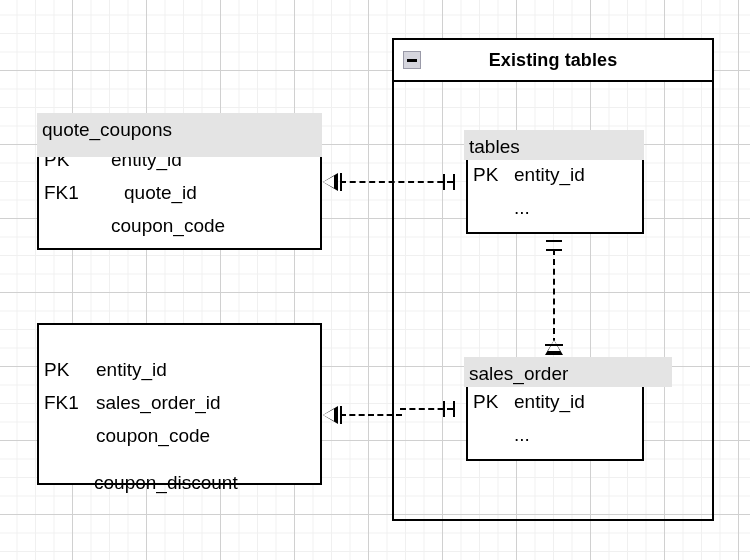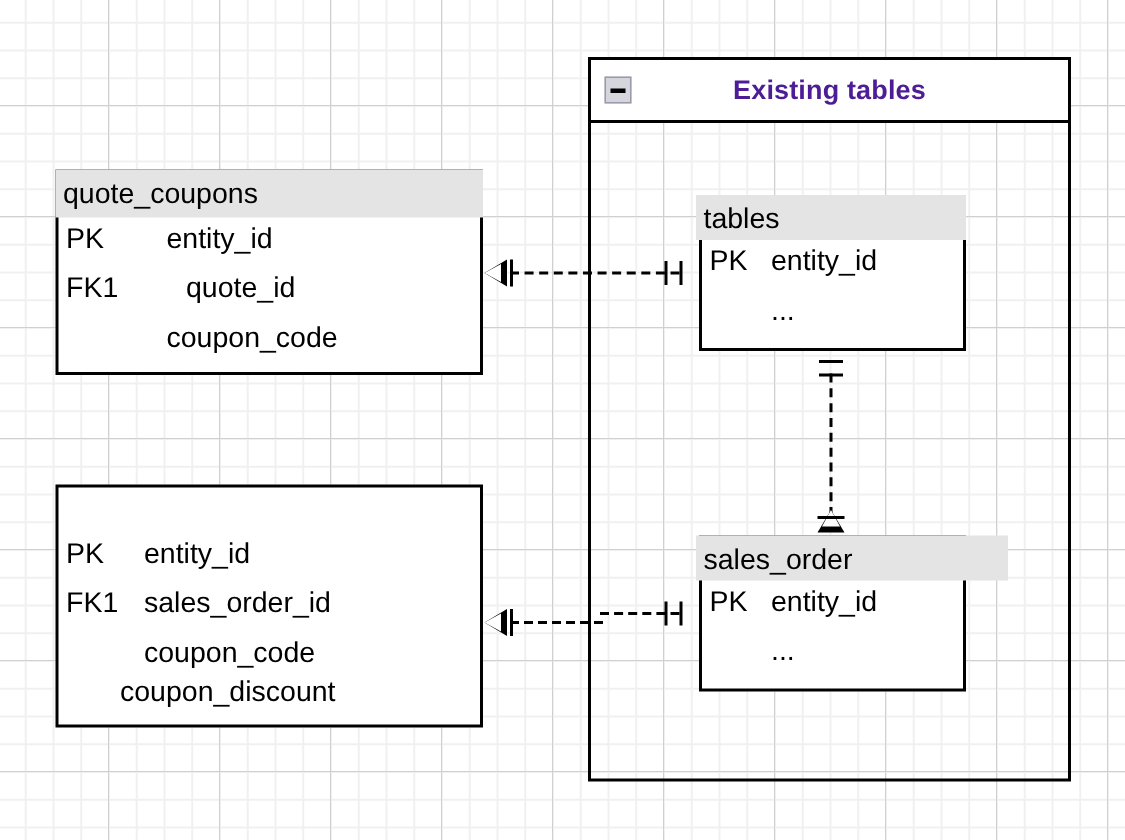--- a/index.html
+++ b/index.html
@@ -45,21 +45,21 @@
     border-bottom: 2px solid #000000;
     box-sizing: border-box;
     background: #ffffff;
     display: flex;
     align-items: center;
     justify-content: center;
   }
   .group-title {
     font-size: 18px;
     font-weight: bold;
-    color: #4c1d95;
+    color: #000000;
     letter-spacing: 0.1px;
   }
   .collapse-btn {
     position: absolute;
     left: 9px;
     top: 11px;
     width: 18px;
     height: 18px;
     box-sizing: border-box;
     border: 1px solid #9a9aa8;
@@ -200,39 +200,39 @@
       <div class="row">
         <span class="key">FK1</span>
         <span class="attr" style="left:85px;">quote_id</span>
       </div>
       <div class="row">
         <span class="key"></span>
         <span class="attr" style="left:72px;">coupon_code</span>
       </div>
     </div>
   </div>
-  <div class="entity-title" style="left:37px; top:113px; width:285px; height:32px;">quote_coupons</div>
+  <div class="entity-title" style="left:37px; top:113px; width:285px; height:44px;">quote_coupons</div>
 
   <div class="entity" style="left:37px; top:323px; width:285px; height:162px;">
     <div class="entity-body" style="top:32px;">
       <div class="row">
         <span class="key">PK</span>
         <span class="attr" style="left:57px;">entity_id</span>
       </div>
       <div class="row">
         <span class="key">FK1</span>
         <span class="attr" style="left:57px;">sales_order_id</span>
       </div>
       <div class="row tight">
         <span class="key"></span>
         <span class="attr" style="left:57px;">coupon_code</span>
       </div>
       <div class="row tight">
         <span class="key"></span>
-        <span class="attr" style="left:41px;">coupon_discount</span>
+        <span class="attr" style="left:55px;margin-top:21px;">coupon_discount</span>
       </div>
     </div>
   </div>
 
   <div class="entity" style="left:466px; top:130px; width:178px; height:104px;">
     <div class="entity-body" style="top:30px;">
       <div class="row">
         <span class="key">PK</span>
         <span class="attr" style="left:46px;">entity_id</span>
       </div>

